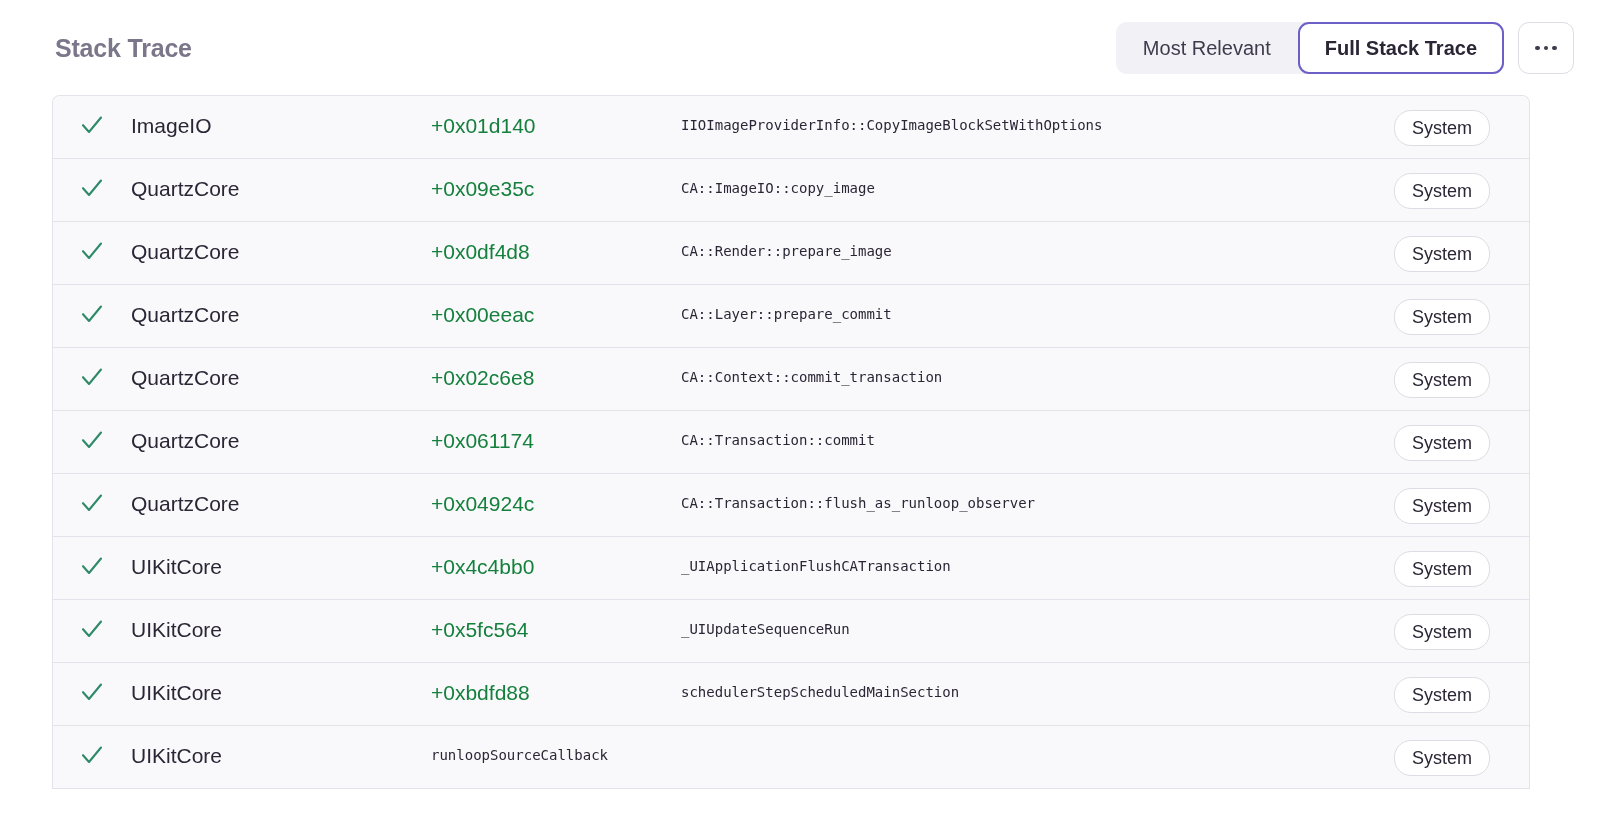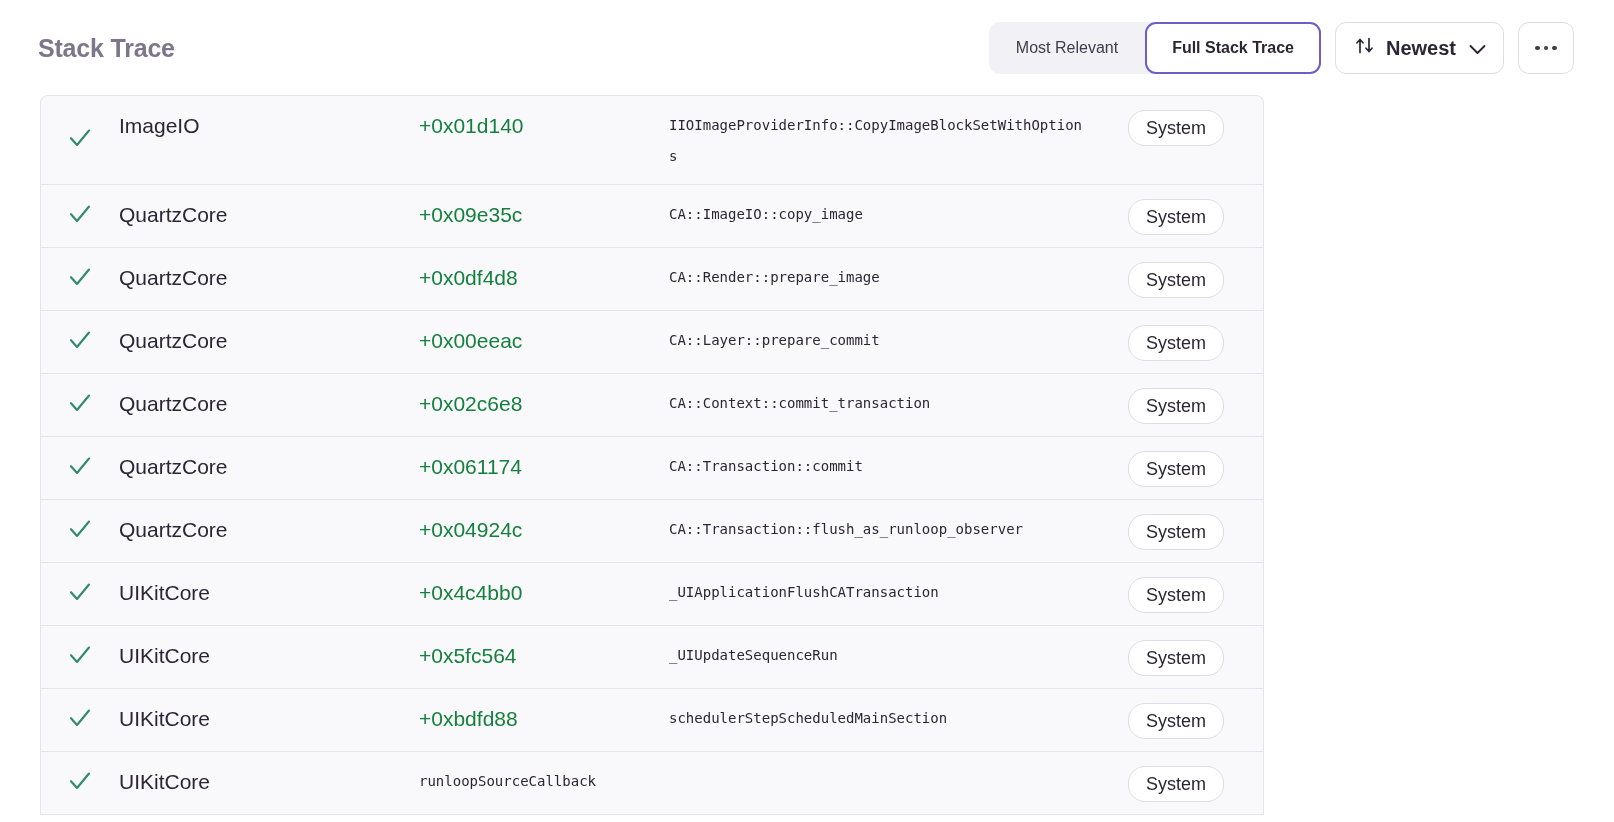--- a/index.html
+++ b/index.html
@@ -14,20 +14,21 @@
     font-family: "Liberation Sans", sans-serif;
     -webkit-font-smoothing: antialiased;
   }
 
   .panel {
     width: 1614px;
     height: 822px;
     position: relative;
     box-sizing: border-box;
     background: #ffffff;
+    padding-left: 17px;
   }
 
   
   .panel-header {
     height: 96px;
     box-sizing: border-box;
     padding: 0 40px 0 38px;
     display: flex;
     align-items: center;
     justify-content: space-between;
@@ -56,21 +57,21 @@
     height: 52px;
     position: relative;
     box-sizing: border-box;
   }
   .seg-btn {
     height: 52px;
     display: flex;
     align-items: center;
     justify-content: center;
     padding: 0 25px;
-    font-size: 16px;
+    font-size: 20px;
     color: #3f3b4c;
     border-radius: 11px;
     box-sizing: border-box;
     white-space: nowrap;
     background: transparent;
     border: 2px solid transparent;
     cursor: pointer;
     font-family: "Liberation Sans", sans-serif;
   }
   .seg-btn.active {
@@ -118,23 +119,23 @@
   .dot {
     width: 4.5px;
     height: 4.5px;
     border-radius: 50%;
     background: #3f3b4c;
   }
 
   
   .trace-table {
     position: absolute;
-    left: 40px;
+    left: 52px;
     top: 95px;
-    width: 1224px;
+    width: 1478px;
     border: 1px solid #e4e2ea;
     border-bottom: none;
     border-radius: 8px 8px 0 0;
     overflow: hidden;
     background: #f9f9fb;
     box-sizing: border-box;
   }
 
   .trace-row {
     display: flex;
@@ -223,34 +224,20 @@
   <div class="panel-header">
     <div class="panel-title">Stack Trace</div>
 
     <div class="header-controls">
 
       <div class="segmented">
         <button class="seg-btn">Most Relevant</button>
         <button class="seg-btn active">Full Stack Trace</button>
       </div>
 
-      <button class="sort-btn">
-        <span class="sort-icon">
-          <svg width="21" height="21" viewBox="0 0 21 21" fill="none" xmlns="http://www.w3.org/2000/svg">
-            <path d="M6 17.5V4.5M6 4.5L3 7.8M6 4.5L9 7.8" stroke="#2b2635" stroke-width="1.7" stroke-linecap="round" stroke-linejoin="round"></path>
-            <path d="M15 3.5V16.5M15 16.5L12 13.2M15 16.5L18 13.2" stroke="#2b2635" stroke-width="1.7" stroke-linecap="round" stroke-linejoin="round"></path>
-          </svg>
-        </span>
-        <span>Newest</span>
-        <span class="chev">
-          <svg width="17" height="11" viewBox="0 0 17 11" fill="none" xmlns="http://www.w3.org/2000/svg">
-            <path d="M1.5 2L8.5 9L15.5 2" stroke="#2b2635" stroke-width="1.9" stroke-linecap="round" stroke-linejoin="round"></path>
-          </svg>
-        </span>
-      </button>
 
       <button class="more-btn">
         <span class="dot"></span>
         <span class="dot"></span>
         <span class="dot"></span>
       </button>
 
     </div>
   </div>
 

